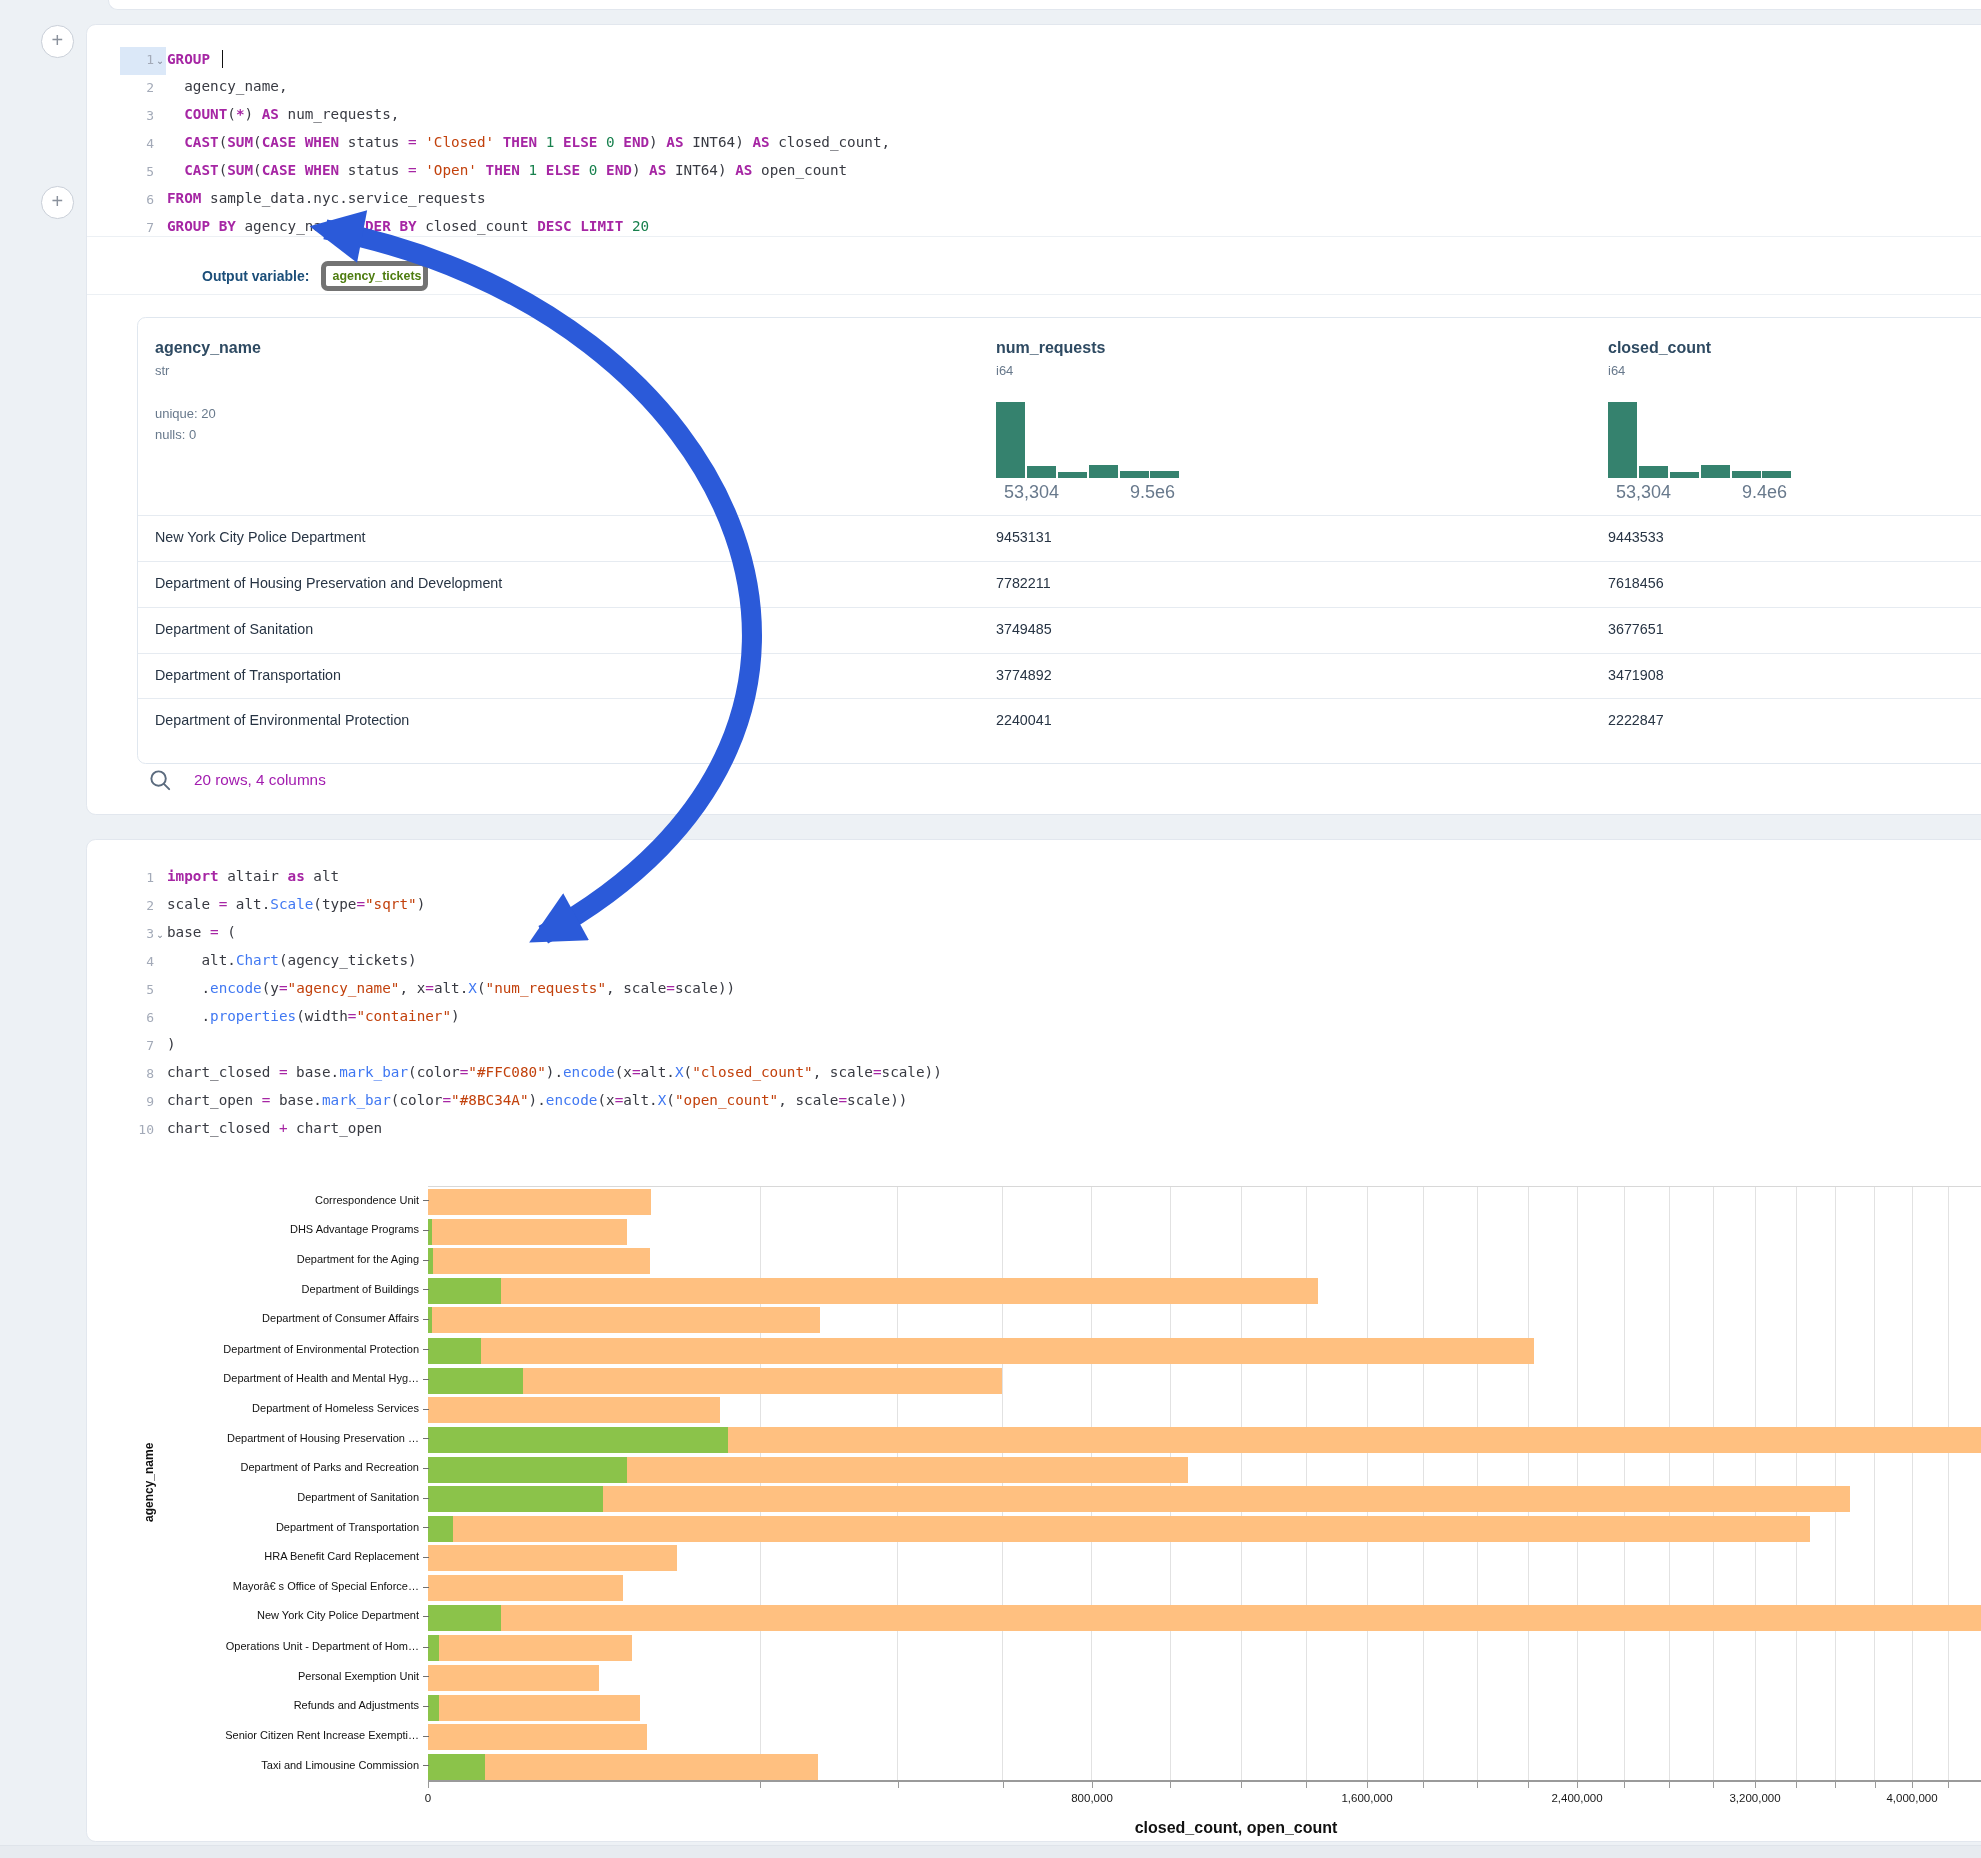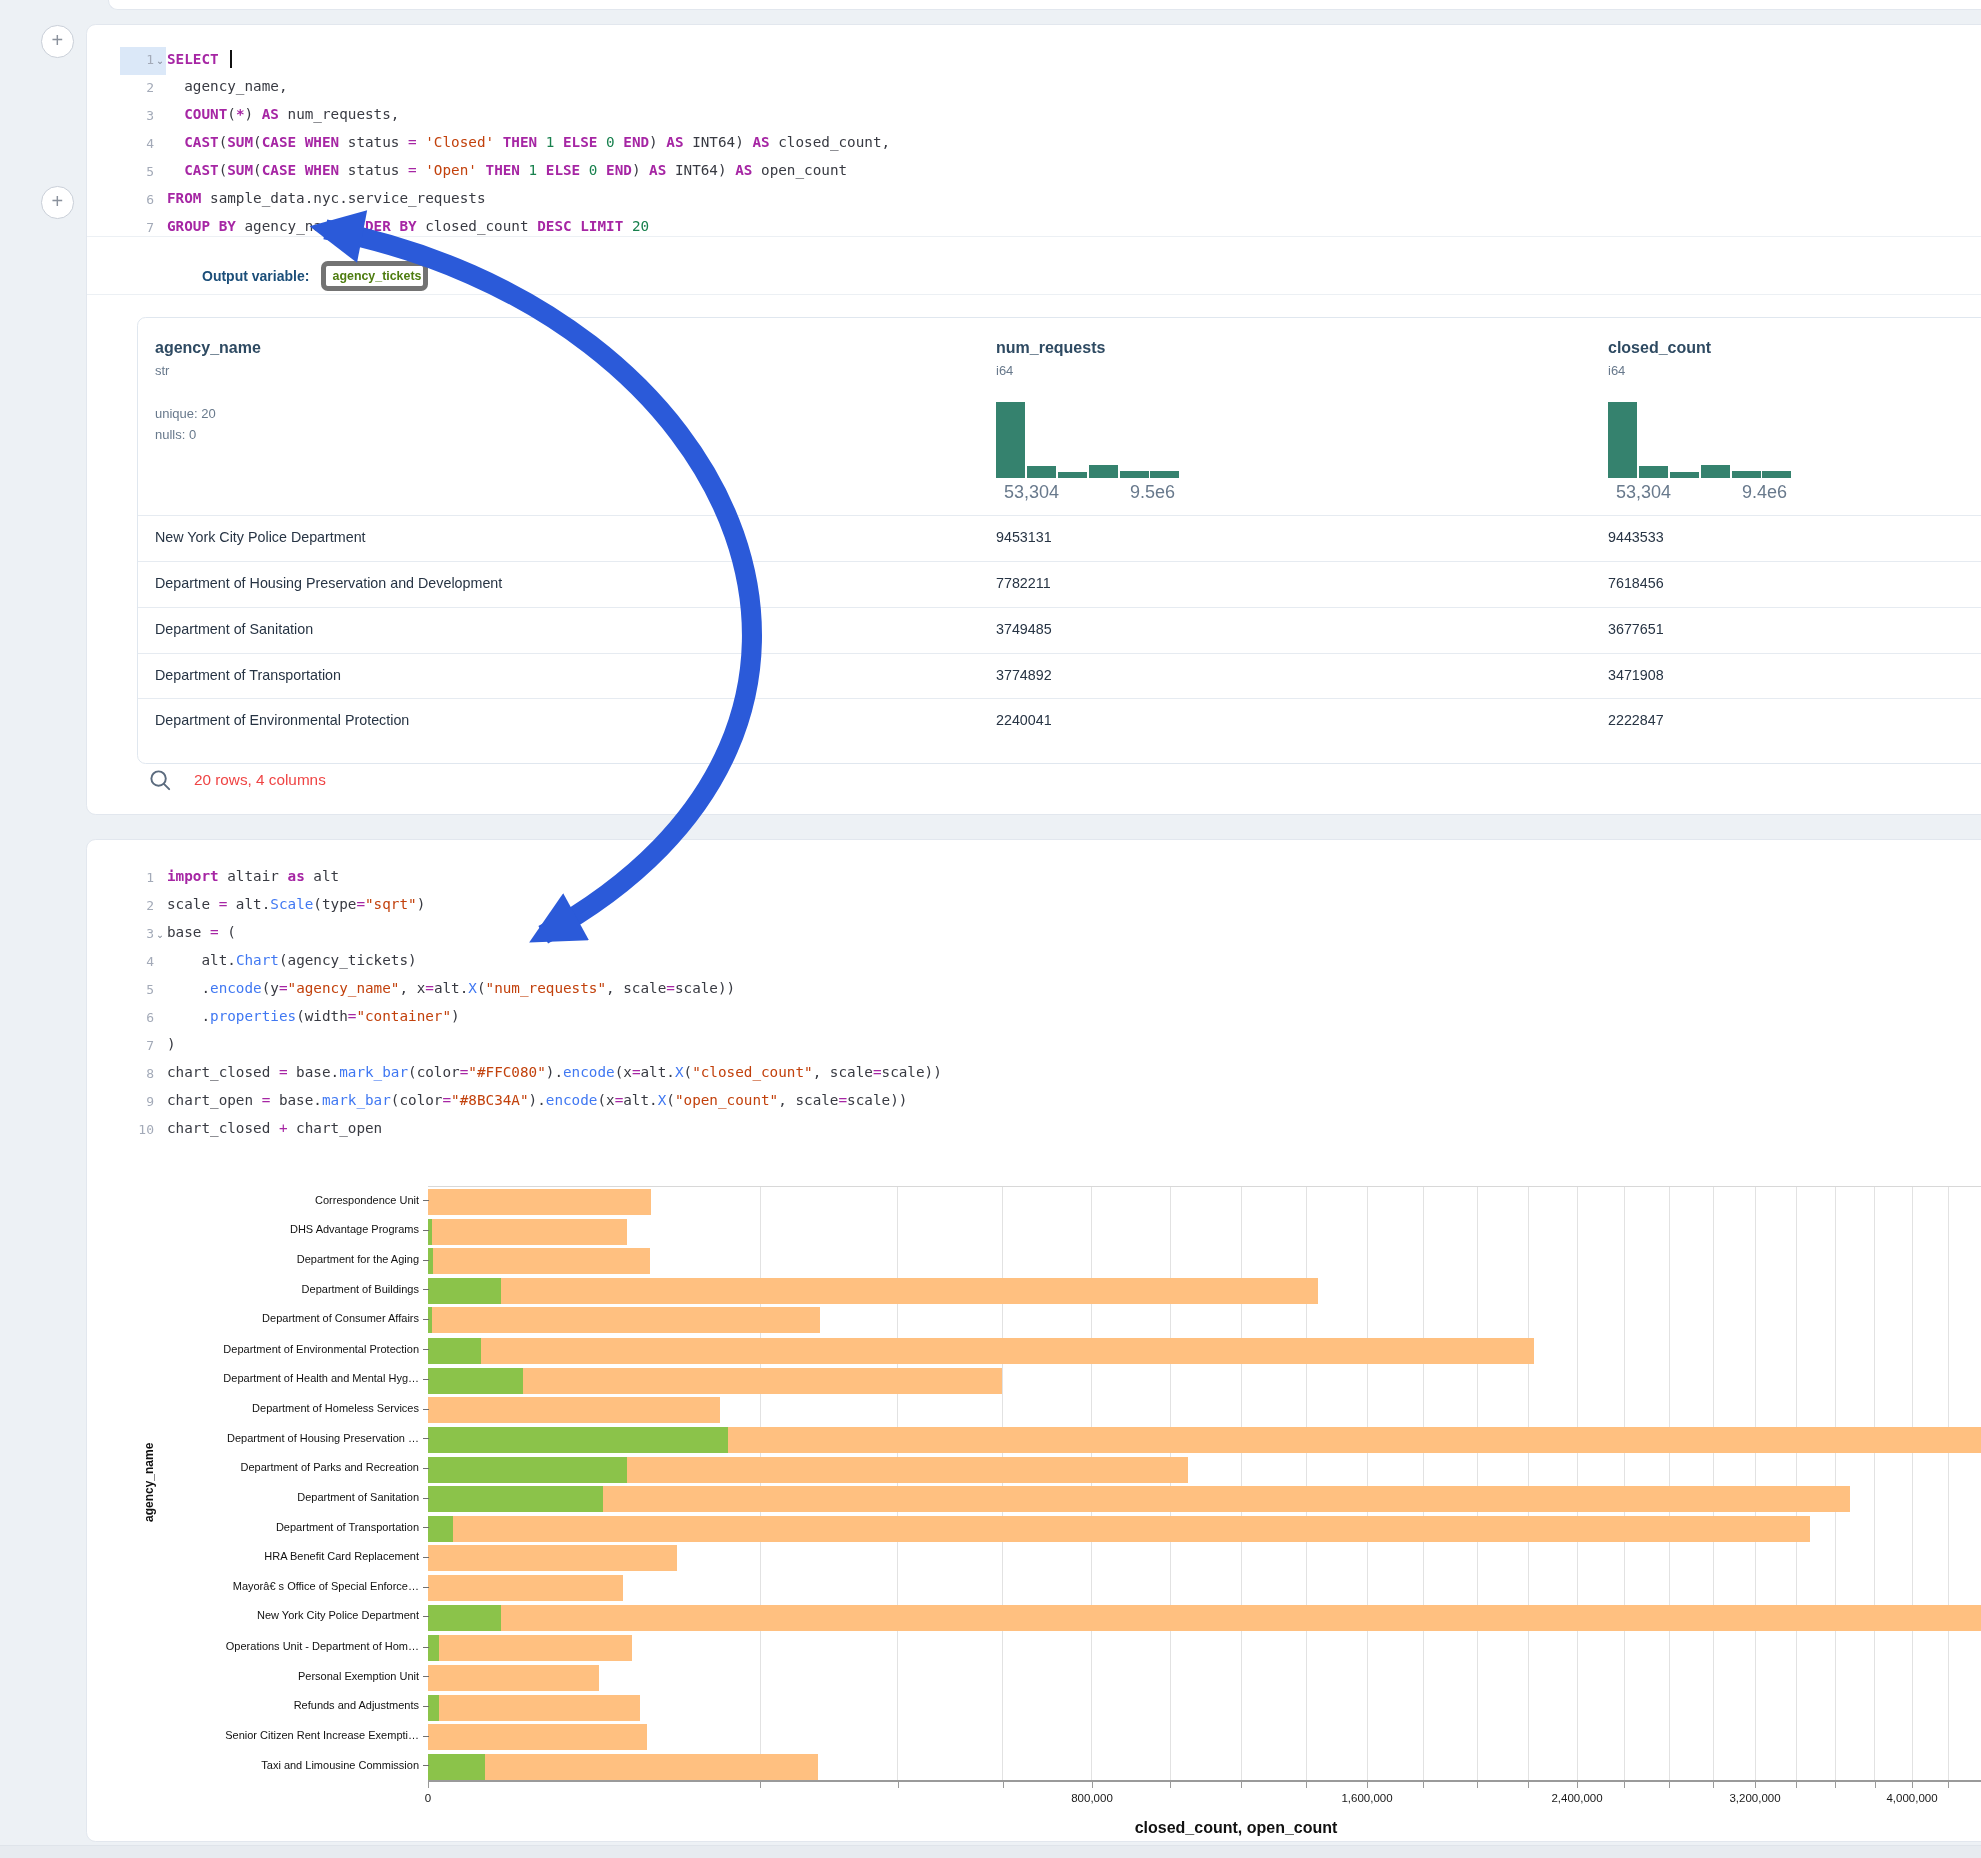--- a/index.html
+++ b/index.html
@@ -64,21 +64,21 @@
     border:1px solid #E0E7EF;border-radius:8.6px;background:#fff;box-sizing:border-box;overflow:hidden;
   }
   .df-colname{position:absolute;top:21px;font-size:16px;font-weight:bold;color:#2E4A62;}
   .df-coltype{position:absolute;top:45px;font-size:13px;color:#68798C;}
   .df-stat{position:absolute;font-size:13px;color:#68798C;}
   .hist{position:absolute;top:84px;height:76px;display:flex;align-items:flex-end;}
   .hist-bar{width:29px;margin-right:1.9px;background:#35826E;}
   .hist-lab{position:absolute;top:164px;font-size:18px;color:#68798C;}
   .df-row{position:absolute;left:0;right:0;height:46px;border-top:1px solid #E6EBF1;}
   .df-cell{position:absolute;top:13.4px;font-size:14.3px;color:#273444;white-space:nowrap;}
-  .df-footer{position:absolute;left:61px;top:738px;height:34px;display:flex;align-items:center;color:#ef4444;}
+  .df-footer{position:absolute;left:61px;top:738px;height:34px;display:flex;align-items:center;color:#a21caf;}
   .df-footer-text{font-size:15.3px;margin-left:21px;}
   
   .plot{position:absolute;overflow:hidden;border-top:1px solid #D8D8D8;}
   .gridline{position:absolute;top:0;bottom:0;width:1px;background:#E2E2E2;}
   .axis-bottom{position:absolute;left:0;right:0;bottom:0;height:1.9px;background:#9A9A9A;}
   .bar{position:absolute;height:26px;}
   .xtick{position:absolute;width:1px;height:6.7px;background:#9A9A9A;}
   .xtick-label{position:absolute;transform:translateX(-50%);font-size:11.5px;color:#181818;white-space:nowrap;}
   .cat-label{position:absolute;text-align:right;font-size:11px;color:#111;white-space:nowrap;}
   .cat-dash{position:absolute;width:5.7px;height:1px;background:#707070;}
@@ -96,21 +96,21 @@
 
 <div class="plus-btn" style="top:25px;">+</div>
 <div class="plus-btn" style="top:186px;">+</div>
 
 <div class="cell" style="top:24px;height:791px;">
   <div id="sql-code" class="code-lines" style="top:22px;">
       <div class="ln-row">
         <div class="ln-hl"></div>
         <span class="ln-num">1</span>
         <span class="ln-fold">⌄</span>
-        <span class="ln-code"><span class="tk-kw">SELECT</span><span class="tk-pl"> </span><span class="caret"></span></span>
+        <span class="ln-code"><span class="tk-kw">GROUP</span><span class="tk-pl"> </span><span class="caret"></span></span>
       </div>
       <div class="ln-row">
         <span class="ln-num">2</span>
         <span class="ln-code"><span class="tk-pl">  agency_name,</span></span>
       </div>
       <div class="ln-row">
         <span class="ln-num">3</span>
         <span class="ln-code"><span class="tk-pl">  </span><span class="tk-kw">COUNT</span><span class="tk-pl">(</span><span class="tk-kw">*</span><span class="tk-pl">) </span><span class="tk-kw">AS</span><span class="tk-pl"> num_requests,</span></span>
       </div>
       <div class="ln-row">

